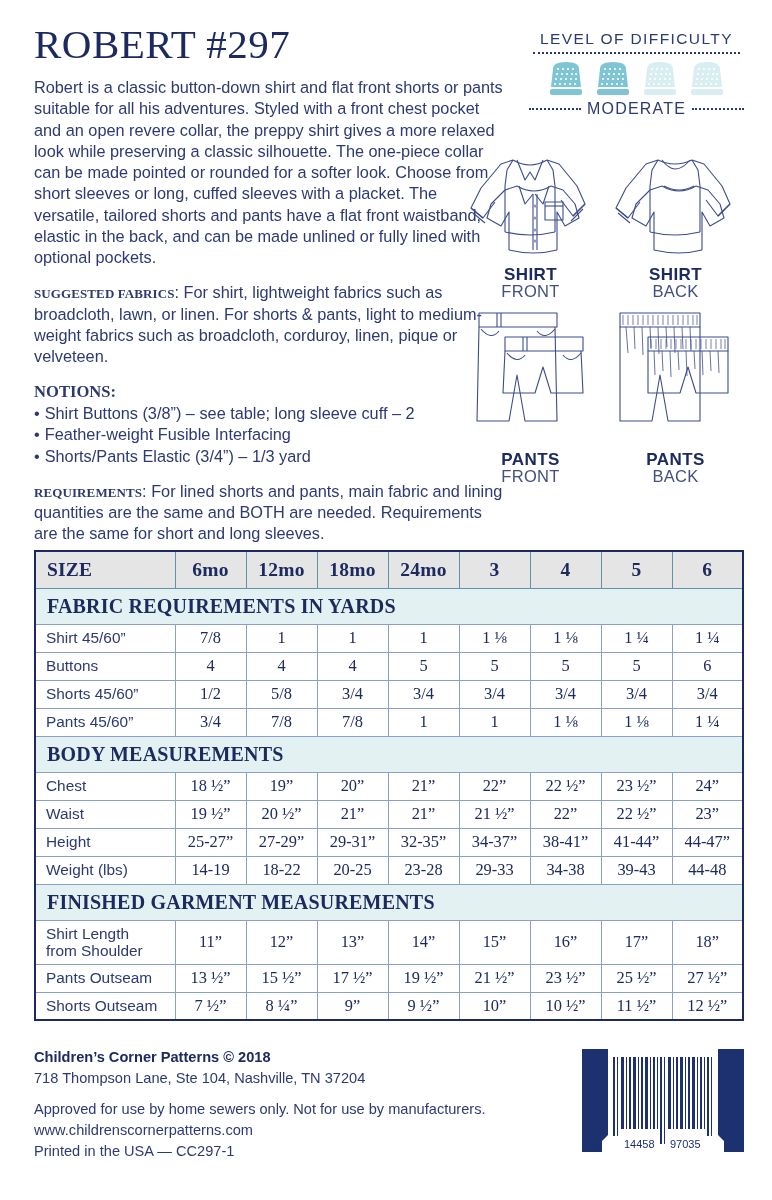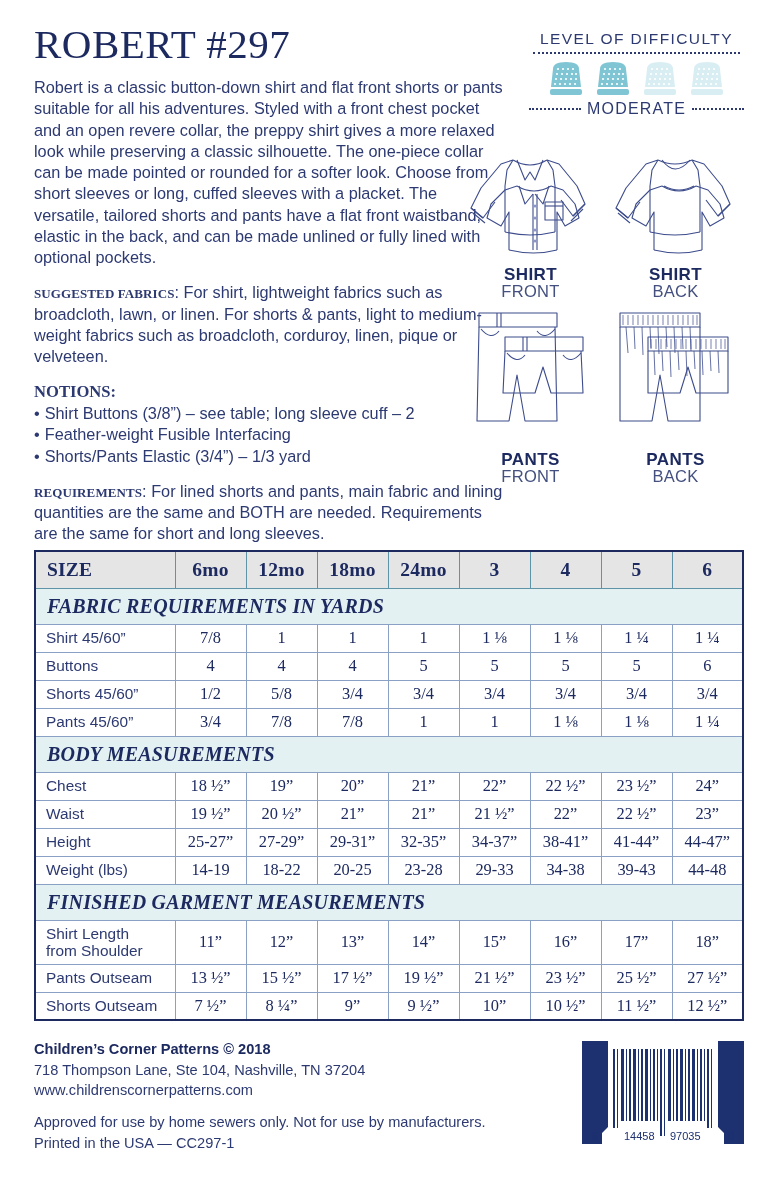--- a/index.html
+++ b/index.html
@@ -179,41 +179,40 @@
     padding: 5px 0 5px 11px;
     font-family: "Liberation Serif", serif;
     font-weight: bold;
     font-size: 20px;
     letter-spacing: .2px;
     height: 36px;
     border-left: 2px solid #1d2a60;
     border-right: 2px solid #1d2a60;
     border-top: 1px solid #8aa0c4;
     border-bottom: 1px solid #8aa0c4;
-    font-style: italic;
   }
 
   tr.datarow td {
     height: 28px;
     font-size: 16.4px;
     font-family: "Liberation Serif", serif;
   }
   tr.datarow td.rowlabel {
     text-align: left;
     padding-left: 10px;
     font-family: "Liberation Sans", sans-serif;
     font-size: 15.4px;
     color: #2d3a72;
   }
   tr.datarow.tall td { height: 44px; }
   td.rowlabel .two-line { line-height: 1.12; }
 
   
   .footer {
-    margin-top: 18px;
+    margin-top: 26px;
     position: relative;
     width: 710px;
   }
   .f-bold {
     font-weight: bold;
     font-size: 14.6px;
     color: #1d2a60;
     line-height: 1.42;
   }
   .f-line {
@@ -695,22 +694,22 @@
           <td>10 ½”</td>
           <td>11 ½”</td>
           <td>12 ½”</td>
         </tr>
       </tbody>
   </table>
 
   <div class="footer">
     <div class="f-bold">Children’s Corner Patterns © 2018</div>
     <div class="f-line">718 Thompson Lane, Ste 104, Nashville, TN 37204</div>
+    <div class="f-line f-gap">Approved for use by home sewers only. Not for use by manufacturers.</div>
     <div class="f-line">www.childrenscornerpatterns.com</div>
-    <div class="f-line f-gap">Approved for use by home sewers only. Not for use by manufacturers.</div>
     <div class="f-line">Printed in the USA — CC297-1</div>
 
     <svg class="barcode" viewBox="0 0 162 103">
       <path d="M0 0 L26 0 L26 86 L20 92 L20 103 L0 103 Z" fill="#1d3070"></path>
       <path d="M162 0 L136 0 L136 86 L142 92 L142 103 L162 103 Z" fill="#1d3070"></path>
       <g fill="#1d3070">
         <rect x="31" y="8" width="2" height="79"></rect>
           <rect x="35" y="8" width="1" height="79"></rect>
         <rect x="39" y="8" width="3" height="72"></rect>
           <rect x="44" y="8" width="1" height="72"></rect>

